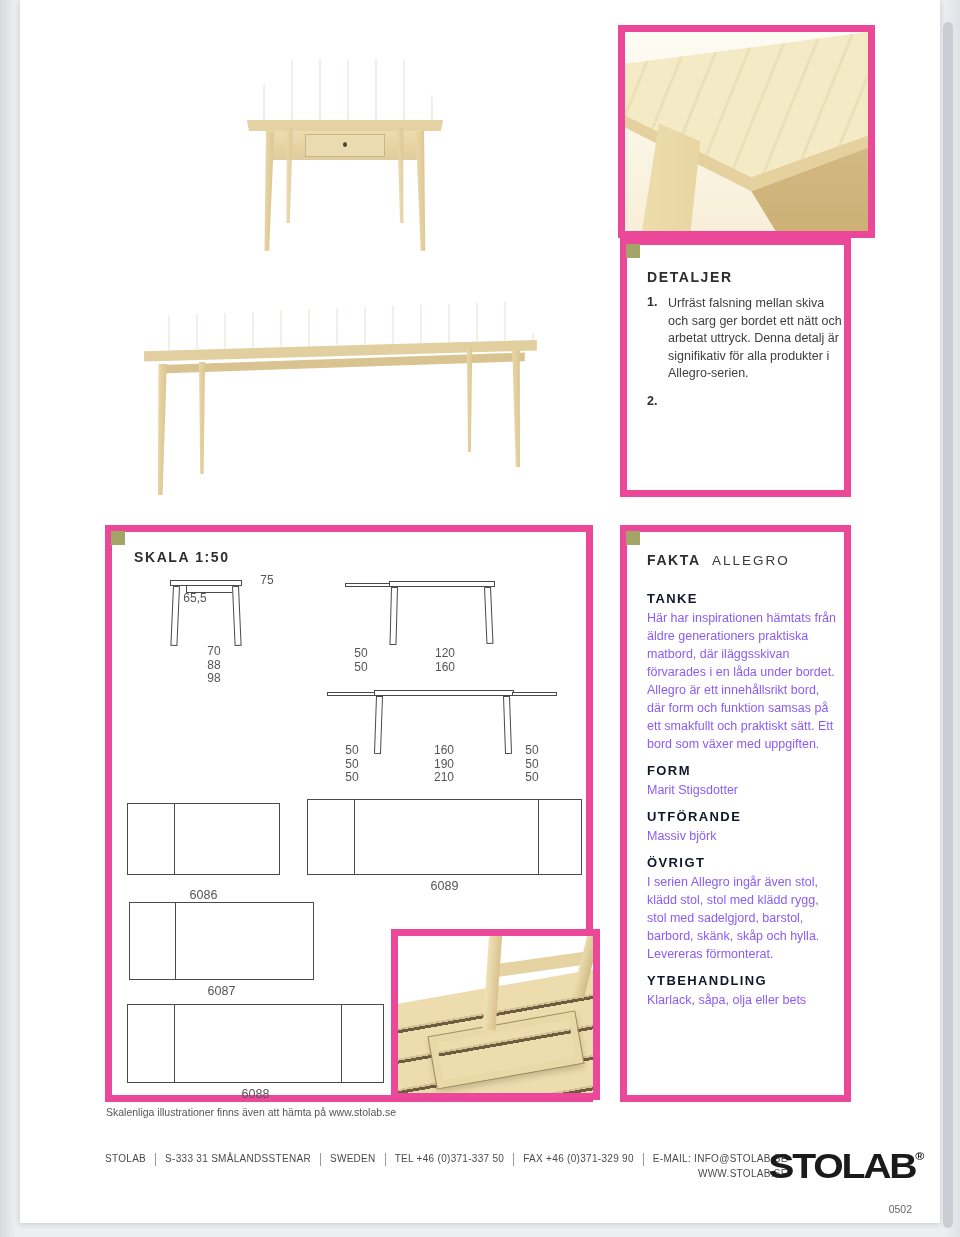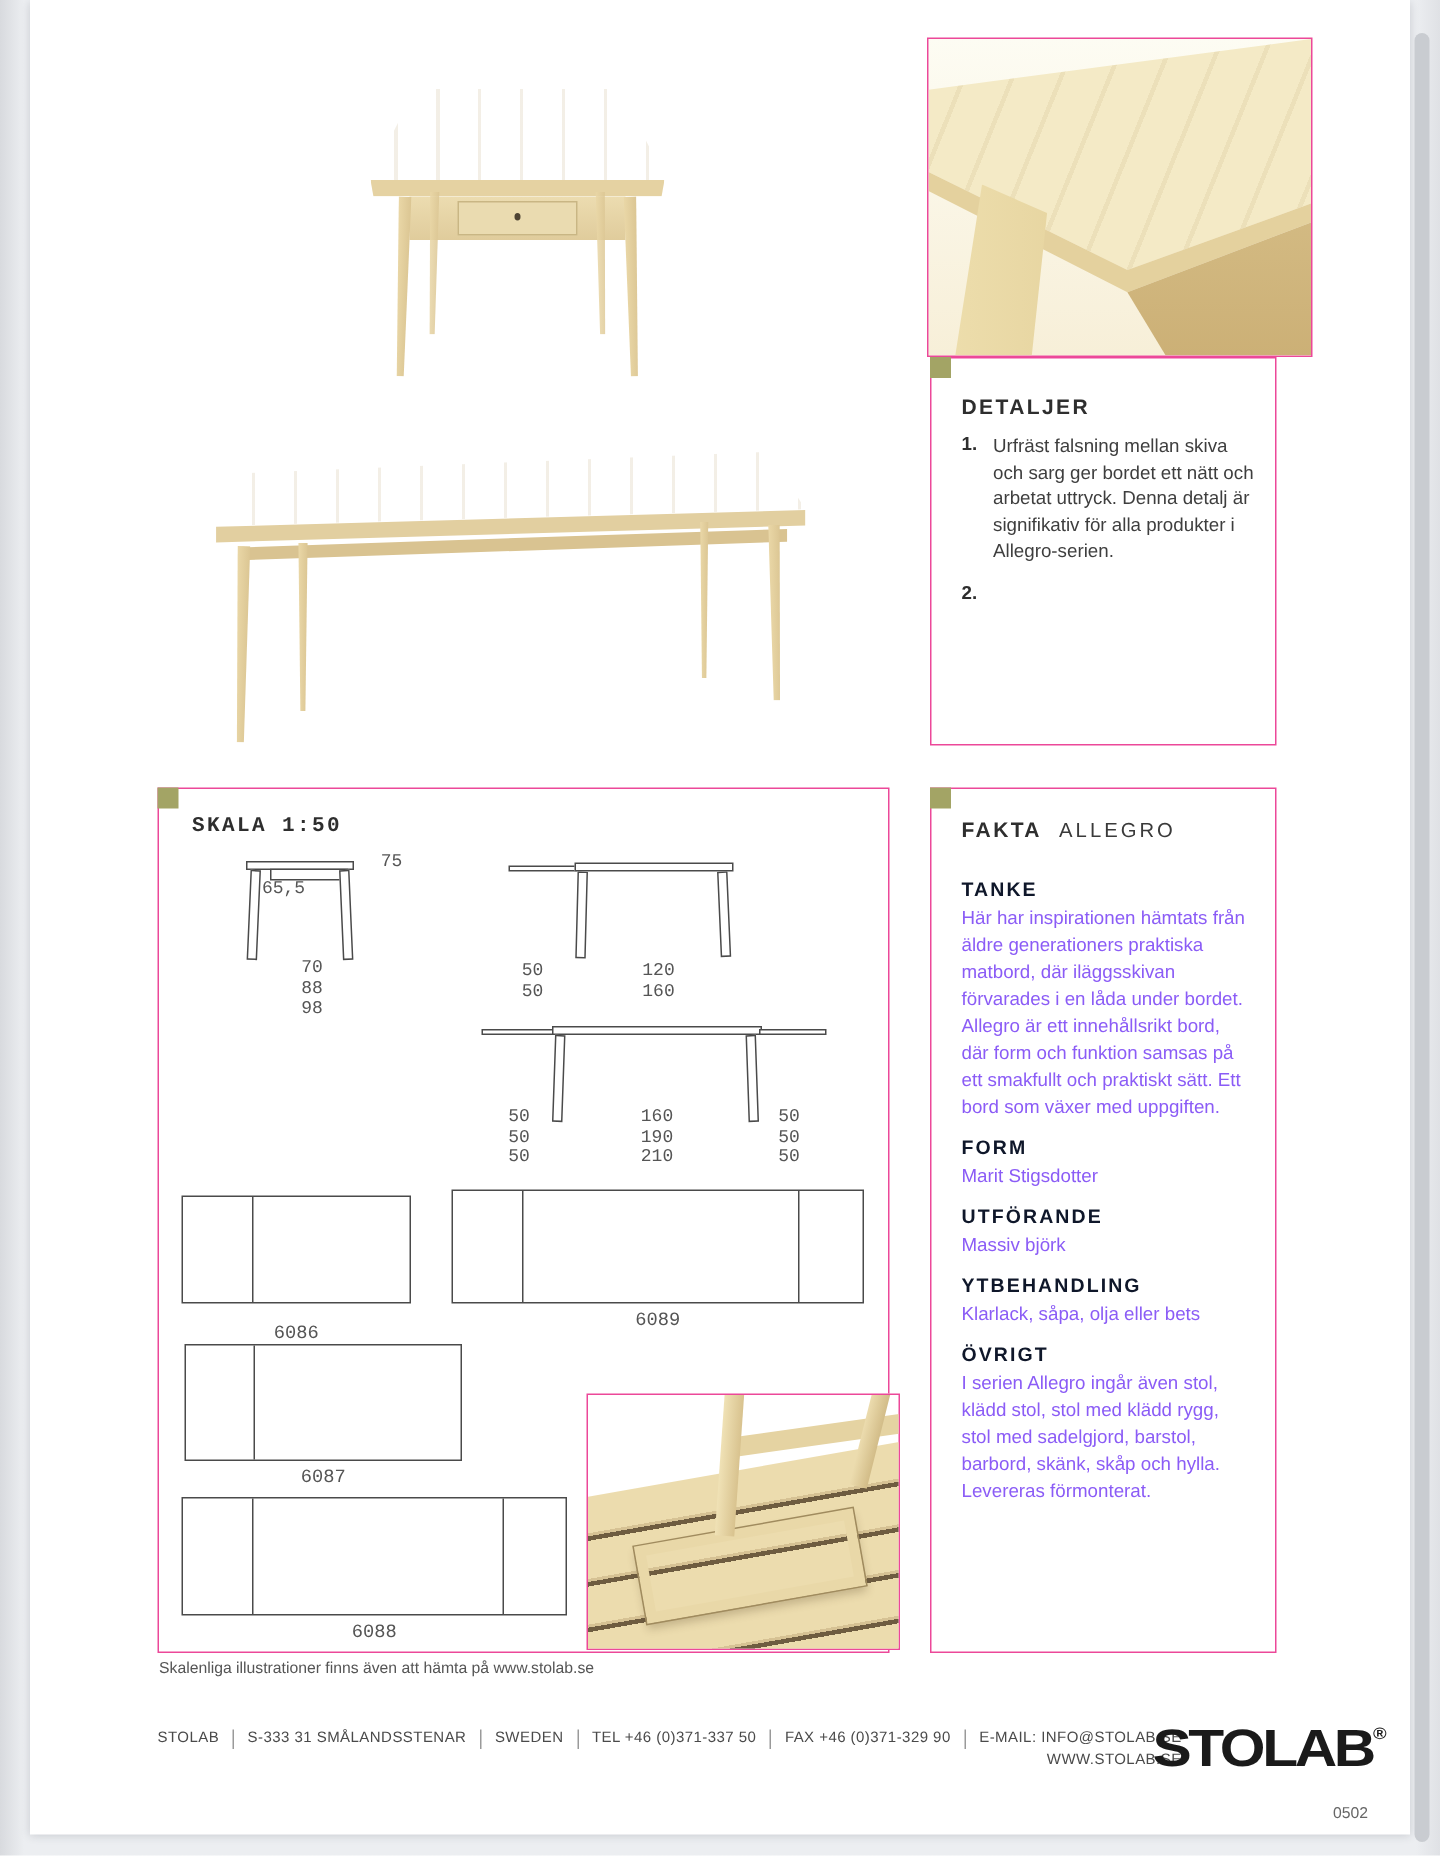--- a/index.html
+++ b/index.html
@@ -11,21 +11,21 @@
   }
   .page{
     position:absolute;left:20px;top:0;width:920px;height:1223px;background:#ffffff;
     box-shadow:0 1px 6px rgba(40,45,60,.18);
   }
   .scroll-thumb{
     position:absolute;right:7px;top:22px;width:10px;height:1206px;border-radius:6px;
     background:#c9ccd1;
   }
   
-  .obox{position:absolute;border:1px solid #ec4899;background:#fff;box-sizing:border-box;}
+  .obox{position:absolute;border:7px solid #ec4899;background:#fff;box-sizing:border-box;}
   .corner{position:absolute;left:-1px;top:-1px;width:14px;height:14px;background:#a3a465;}
   
   .h-title{font-size:14px;font-weight:bold;letter-spacing:1.6px;color:#2e2e2e;}
   .h-sub{font-size:13px;font-weight:bold;letter-spacing:1.4px;color:#0f172a;}
   .dim{font-size:12px;line-height:13.5px;color:#555;white-space:pre-line;text-align:center;}
   .plan-label{font-size:12.5px;color:#555;text-align:center;}
   
   .ln{position:absolute;box-sizing:border-box;background:#fff;border:1px solid #4a4a4a;}
   .leg{position:absolute;width:7px;background:#fff;border:1px solid #4a4a4a;box-sizing:border-box;}
   .plan{position:absolute;border:1px solid #4a4a4a;background:#fff;box-sizing:border-box;}
@@ -95,21 +95,21 @@
       <div class="ditem">
         <div class="dnum">1.</div>
         <div class="dtxt">Urfräst falsning mellan skiva och sarg ger bordet ett nätt och arbetat uttryck. Denna detalj är signifikativ för alla produkter i Allegro-serien.</div>
       </div>
       <div class="ditem">
         <div class="dnum">2.</div>
       </div>
     </div>
   </div>
 
-  <div class="obox" style="left:85px;top:525px;width:488px;height:577px;font-family:Liberation Mono, monospace;">
+  <div class="obox" style="left:85px;top:525px;width:488px;height:577px;">
     <div class="corner"></div>
     <div class="h-title" style="position:absolute;left:22px;top:17px;">SKALA 1:50</div>
 
     <div>
       <div class="ln" style="left:58px;top:48px;width:72px;height:6px;"></div>
       <div class="ln" style="left:74px;top:53px;width:52px;height:8px;"></div>
       <div class="leg" style="left:61px;top:54px;height:60px;transform:rotate(2.5deg);transform-origin:top center;"></div>
       <div class="leg" style="left:120px;top:54px;height:60px;transform:rotate(-2.5deg);transform-origin:top center;"></div>
       <div class="dim" style="left:143px;top:42px;position:absolute;width:24px;">75</div>
       <div class="dim" style="left:66px;top:60px;position:absolute;width:34px;">65,5</div>
@@ -192,26 +192,26 @@
       </div>
       <div class="fsec">
         <div class="h-sub">FORM</div>
         <div class="ftxt">Marit Stigsdotter</div>
       </div>
       <div class="fsec">
         <div class="h-sub">UTFÖRANDE</div>
         <div class="ftxt">Massiv björk</div>
       </div>
       <div class="fsec">
+        <div class="h-sub">ÖVRIGT</div>
+        <div class="ftxt">I serien Allegro ingår även stol, klädd stol, stol med klädd rygg, stol med sadelgjord, barstol, barbord, skänk, skåp och hylla. Levereras förmonterat.</div>
+      </div>
+      <div class="fsec">
         <div class="h-sub">YTBEHANDLING</div>
         <div class="ftxt">Klarlack, såpa, olja eller bets</div>
-      </div>
-      <div class="fsec">
-        <div class="h-sub">ÖVRIGT</div>
-        <div class="ftxt">I serien Allegro ingår även stol, klädd stol, stol med klädd rygg, stol med sadelgjord, barstol, barbord, skänk, skåp och hylla. Levereras förmonterat.</div>
       </div>
     </div>
   </div>
 
   <div class="footer">
     <span>STOLAB</span>
     <span class="f-sep"></span>
     <span>S-333 31 SMÅLANDSSTENAR</span>
     <span class="f-sep"></span>
     <span>SWEDEN</span>

